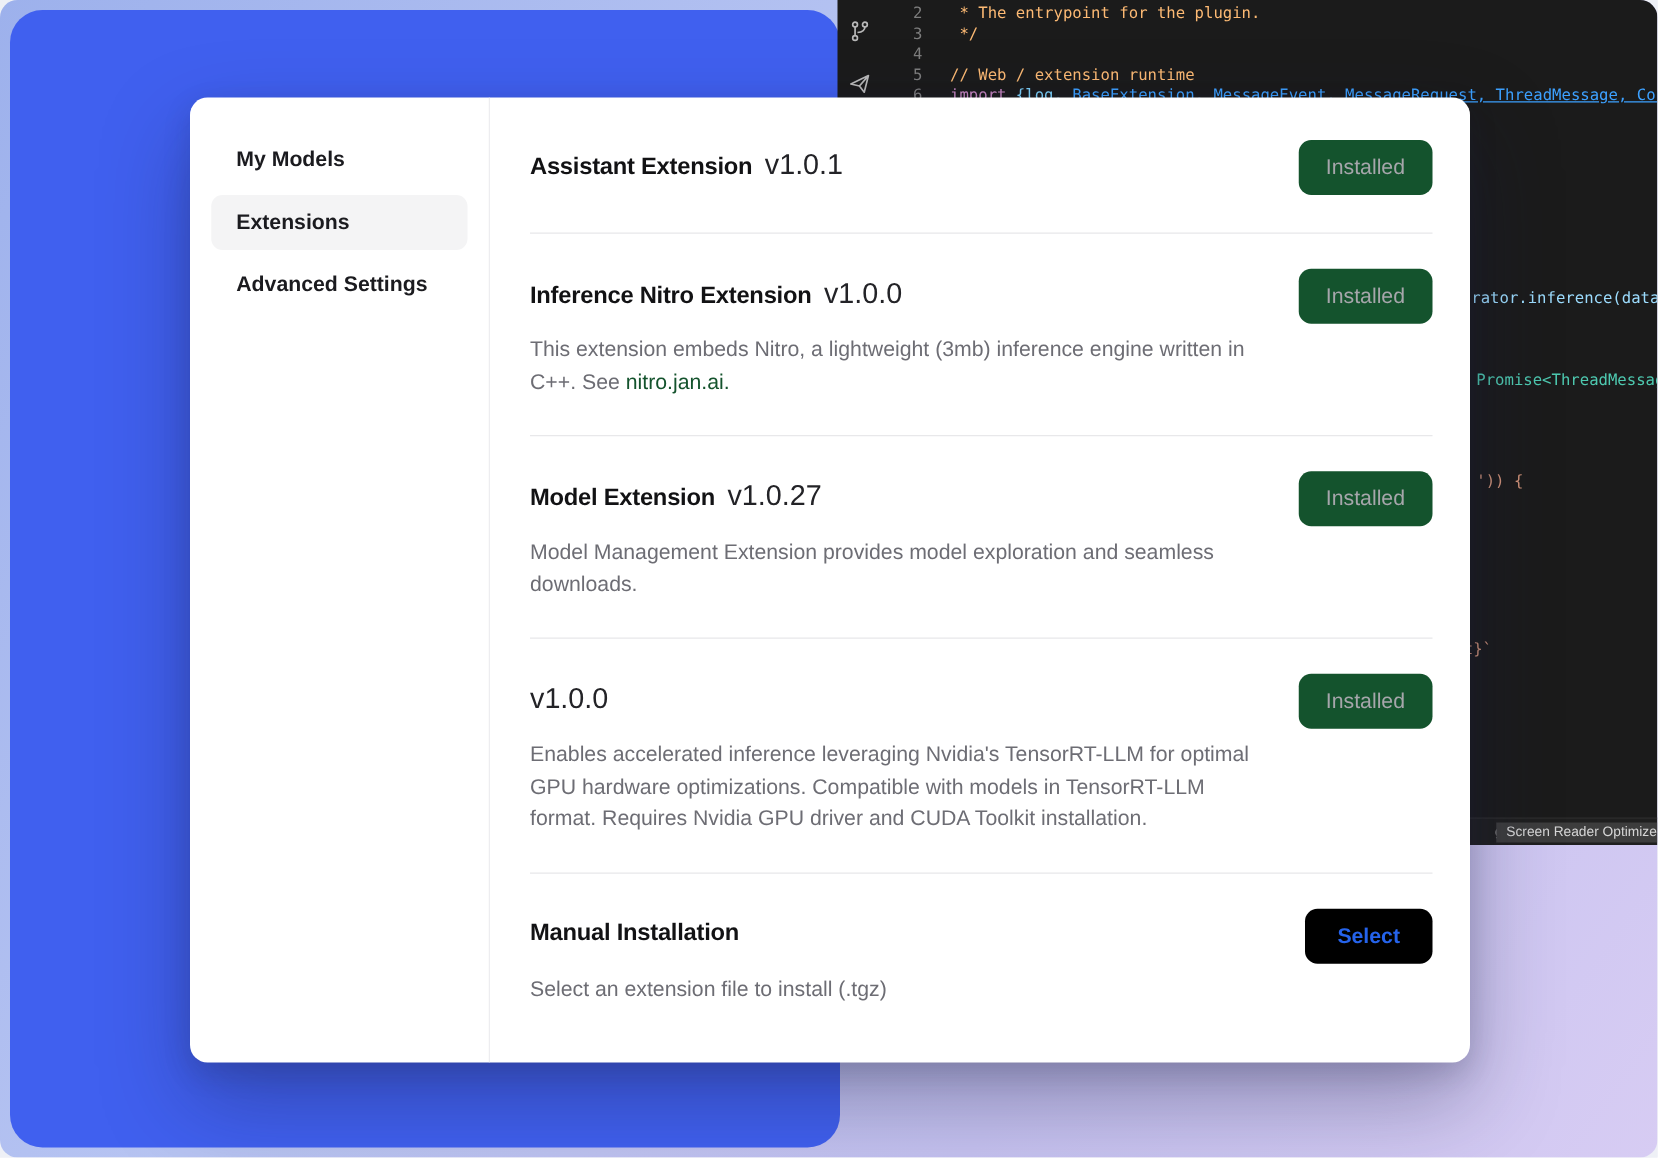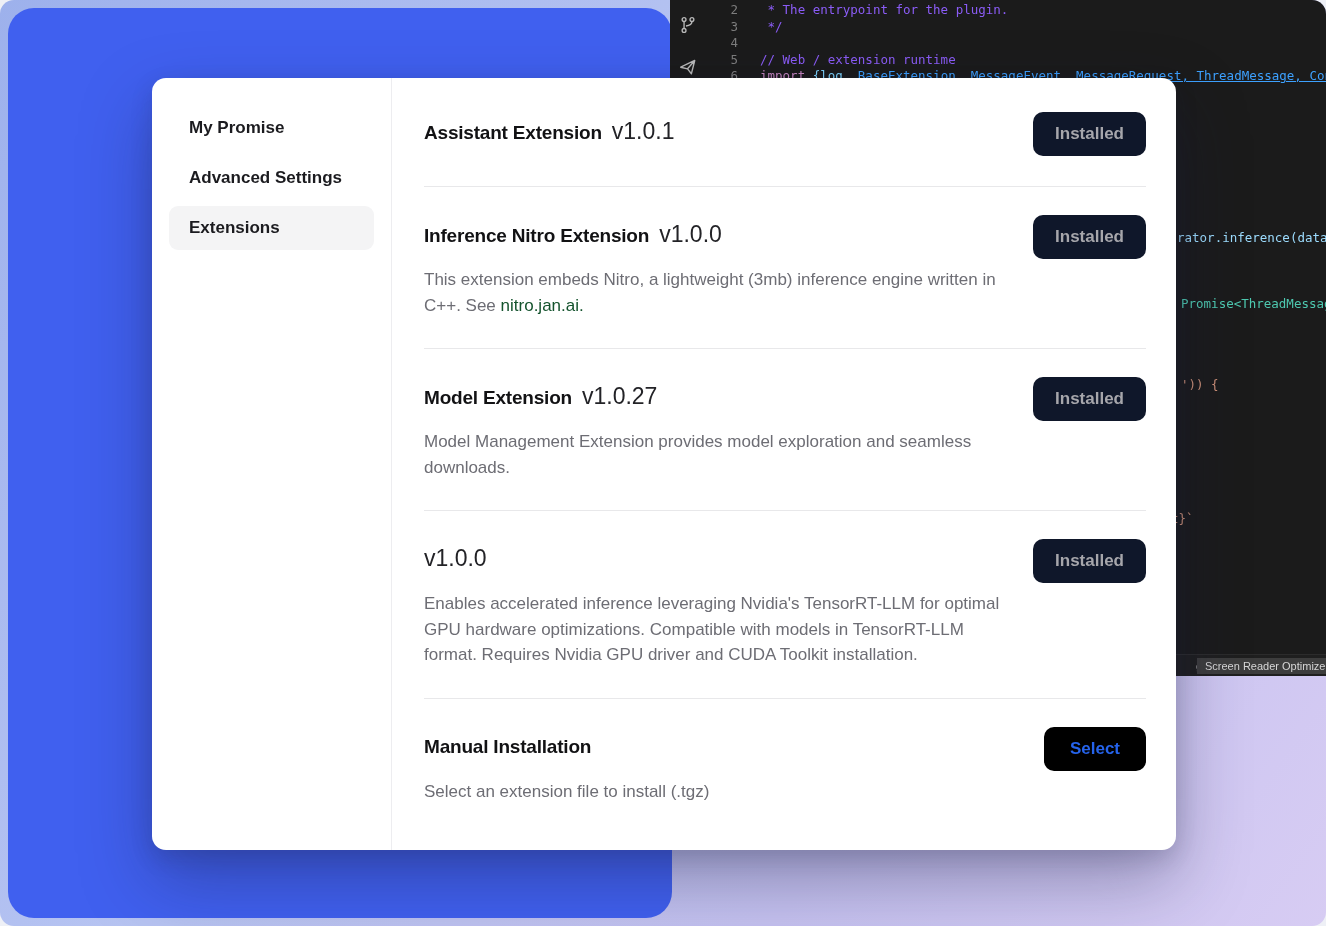--- a/index.html
+++ b/index.html
@@ -41,21 +41,21 @@
 
   .code-area {
     position: absolute; left: 40px; top: 0; right: 0;
     padding-top: 2px;
     font-family: "DejaVu Sans Mono", monospace;
     font-size: 12.5px;
   }
   .code-line { display: flex; line-height: 16.5px; white-space: pre; }
   .ln { width: 28px; text-align: right; color: #7d7d7d; flex: 0 0 auto; }
   .code-text { padding-left: 22px; }
-  .tok-comment { color: #8b5cf6; }
+  .tok-comment { color: #fdba74; }
   .tok-kw { color: #C586C0; }
   .tok-var { color: #7dd3fc; }
   .tok-names { color: #3da1ff; text-decoration: underline; }
 
   .frag {
     position: absolute;
     font-family: "DejaVu Sans Mono", monospace;
     font-size: 12.5px;
     white-space: pre;
   }
@@ -139,22 +139,22 @@
   .desc a, .desc .link {
     color: #14532d; text-decoration: none; cursor: pointer;
   }
 
   .btn {
     margin-top: -6px;
     height: 44px;
     padding: 0 22px;
     border: none; border-radius: 10px;
     font-family: inherit;
-    font-size: 17px; font-weight: 700;
-    background: #0f172a; color: #a6a6ab;
+    font-size: 17px; font-weight: 400;
+    background: #14532d; color: #a6a6ab;
     flex: 0 0 auto;
   }
   .btn.installed { cursor: default; }
   .btn.select {
     background: #000000; color: #2563eb;
     font-weight: 700; padding: 0 26px;
     cursor: pointer;
   }
 </style>
 </head>
@@ -212,27 +212,27 @@
     <div class="statusbar">
       <span class="sb-text">go</span>
       <span class="sb-chip">Screen Reader Optimized</span>
     </div>
   </div>
 
   <div class="modal">
 
     <nav class="modal-nav">
       <div class="nav-item">
-        <span>My Promise</span>
+        <span>My Models</span>
+      </div>
+      <div class="nav-item active">
+        <span>Extensions</span>
       </div>
       <div class="nav-item">
         <span>Advanced Settings</span>
-      </div>
-      <div class="nav-item active">
-        <span>Extensions</span>
       </div>
     </nav>
 
     <main class="modal-content">
 
       <section class="section">
         <div class="sec-head">
           <div class="sec-titles">
             <h2 class="sec-title">Assistant Extension</h2>
             <span class="sec-version">v1.0.1</span>

